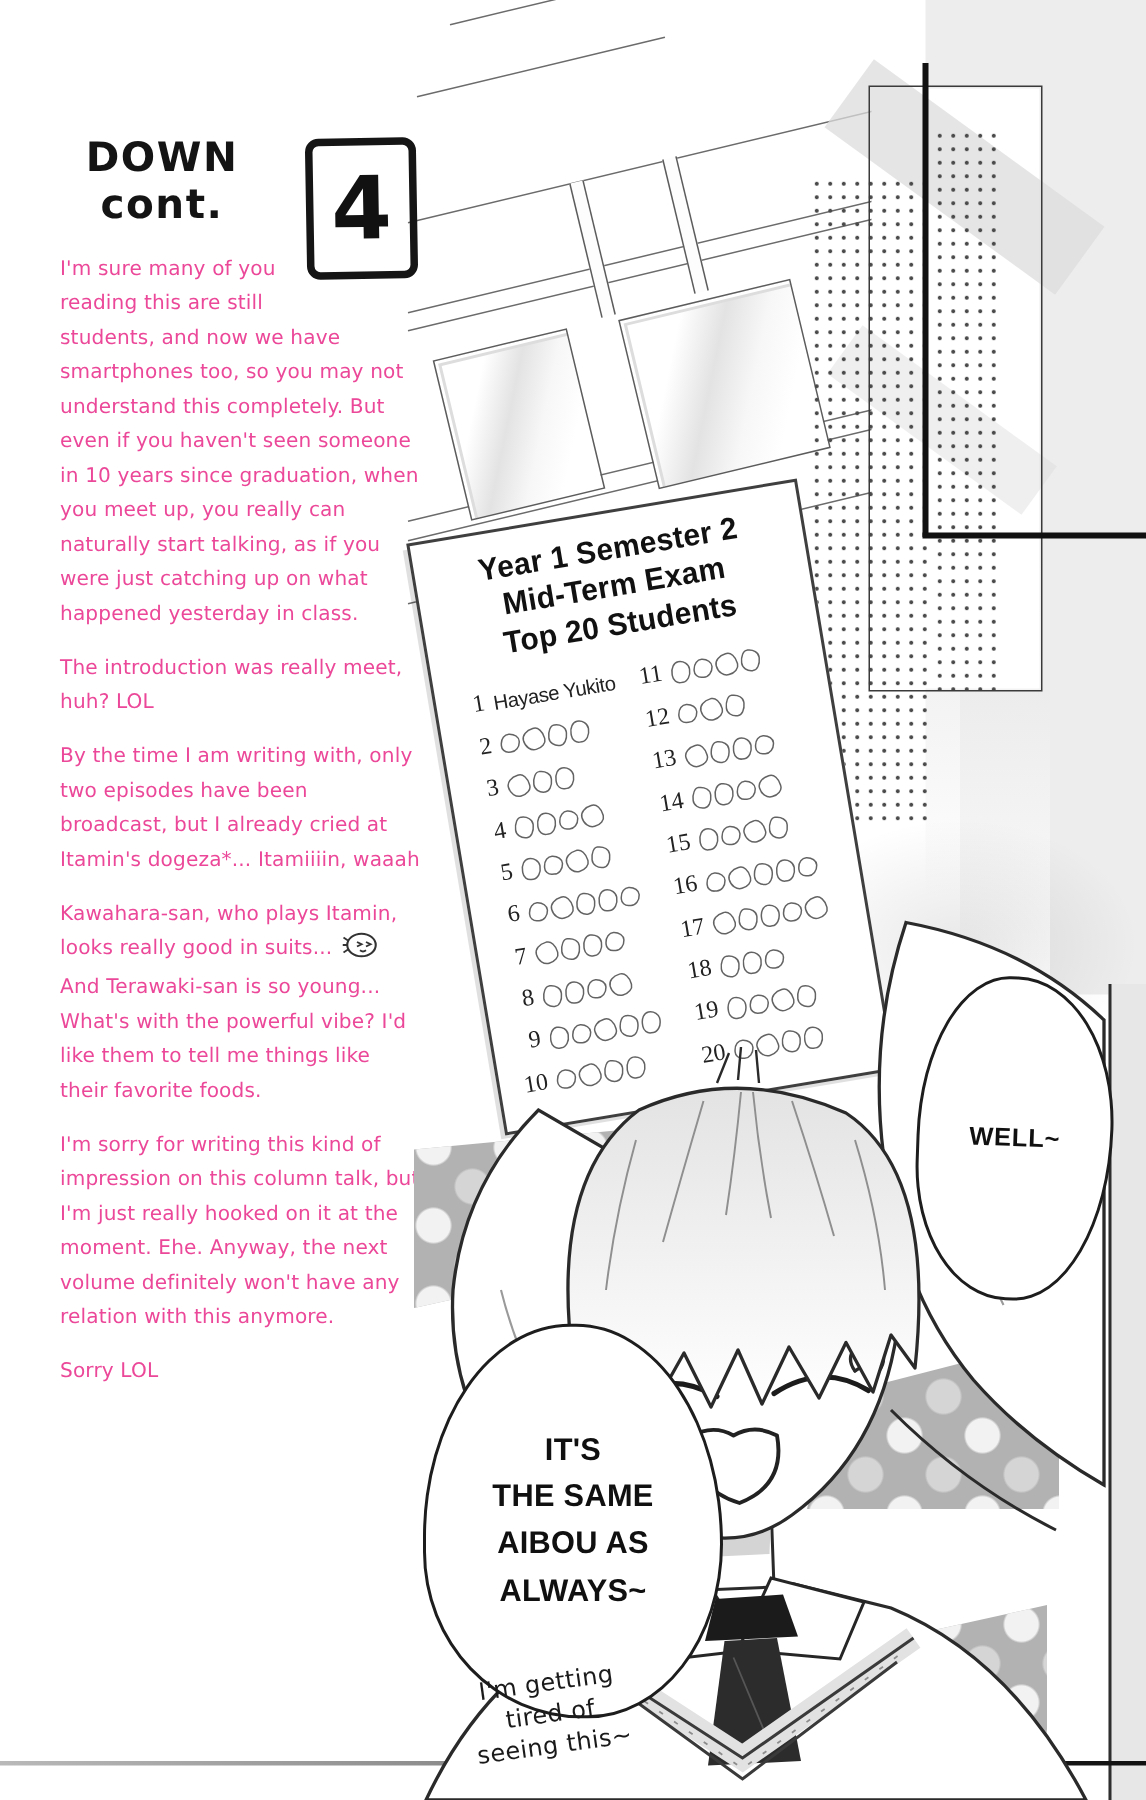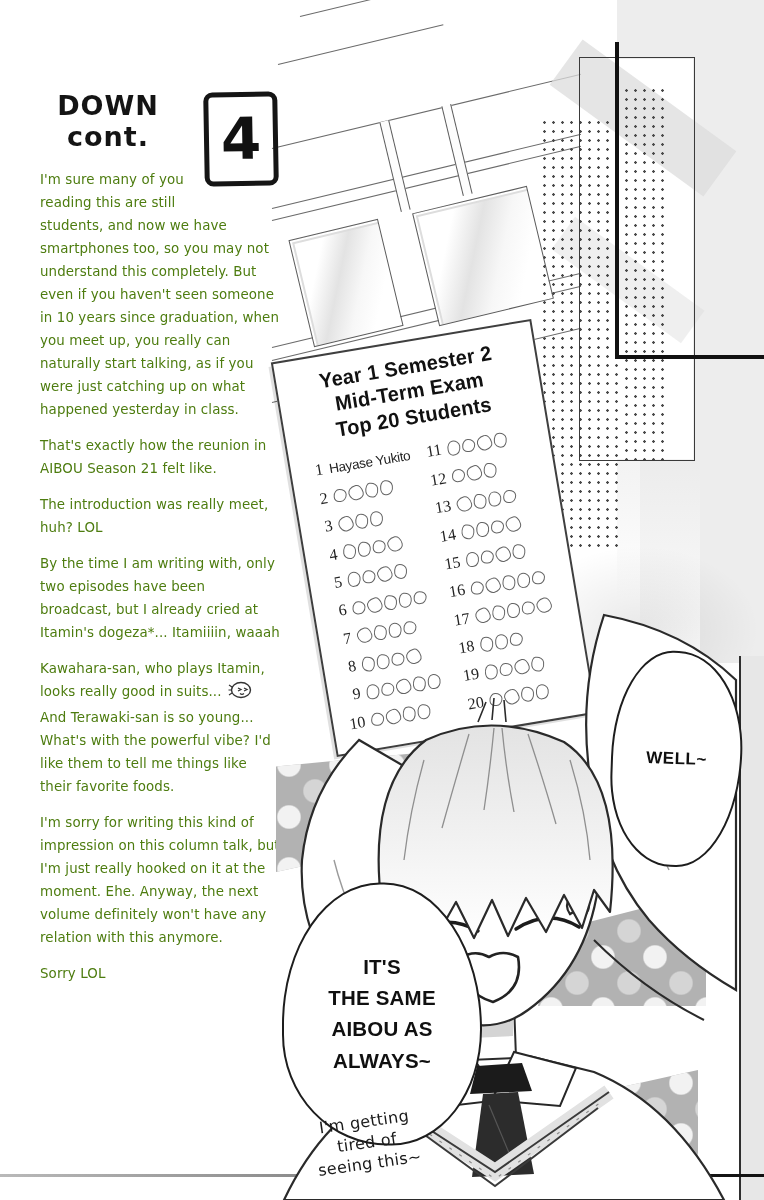--- a/index.html
+++ b/index.html
@@ -75,21 +75,21 @@
                 color:#1a1a1a; font-family:"DejaVu Sans",sans-serif; letter-spacing:.3px; }
 
   
   .column-talk { position:absolute; left:40px; top:86px; width:240px; z-index:5; }
   .num-box { float:right; width:74px; height:94px; border:5px solid #151515; border-radius:9px;
              display:flex; align-items:center; justify-content:center;
              font-size:58px; font-weight:bold; color:#111; margin:6px 2px 10px 10px;
              transform:rotate(-1deg); font-family:"DejaVu Sans",sans-serif; }
   .ct-title { width:120px; text-align:center; font-size:27px; font-weight:bold;
               line-height:1.15; letter-spacing:1px; color:#141414; margin:4px 0 16px 8px; }
-  .column-talk p { font-size:13.4px; line-height:23px; margin:0 0 13px; color:#4d7c0f;
+  .column-talk p { font-size:13.4px; line-height:23px; margin:0 0 13px; color:#ec4899;
                    letter-spacing:.1px; }
   .doodle { display:inline-block; vertical-align:-3px; margin:0 2px; }
 
   .footnote { position:absolute; left:8px; top:1140px; width:300px; z-index:32;
               font-family:"Liberation Sans",sans-serif; font-weight:bold; font-size:11.5px;
               line-height:1.45; color:#111; letter-spacing:.2px; }
 
   .char-svg { position:absolute; left:264px; top:560px; z-index:20; }
 </style>
 </head>
@@ -436,21 +436,20 @@
 
   <aside class="column-talk">
     <div class="num-box">
       <span>4</span>
     </div>
     <div class="ct-title">
       <div>DOWN</div>
       <div>cont.</div>
     </div>
     <p>I'm sure many of you reading this are still students, and now we have smartphones too, so you may not understand this completely. But even if you haven't seen someone in 10 years since graduation, when you meet up, you really can naturally start talking, as if you were just catching up on what happened yesterday in class.</p>
-    <p>That's exactly how the reunion in AIBOU Season 21 felt like.</p>
     <p>The introduction was really meet, huh? LOL</p>
     <p>By the time I am writing with, only two episodes have been broadcast, but I already cried at Itamin's dogeza*... Itamiiiin, waaah</p>
     <p>
       <span>Kawahara-san, who plays Itamin, looks really good in suits...</span>
       <span class="doodle">
         <svg width="24" height="18" viewBox="0 0 24 18">
           <ellipse cx="13" cy="9" rx="9.5" ry="7.5" fill="#fff" stroke="#333" stroke-width="1.4"></ellipse>
           <path d="M4,6 L1,4 M4,9 L0.5,9 M4,12 L1,14" stroke="#333" stroke-width="1.2"></path>
           <path d="M10,7 l3,1.5 l-3,1.5 M16,7 l3,1.5 l-3,1.5" stroke="#333" stroke-width="1.3" fill="none"></path>
           <path d="M12,12.5 q2,1.6 4,0" stroke="#333" stroke-width="1.2" fill="none"></path>

